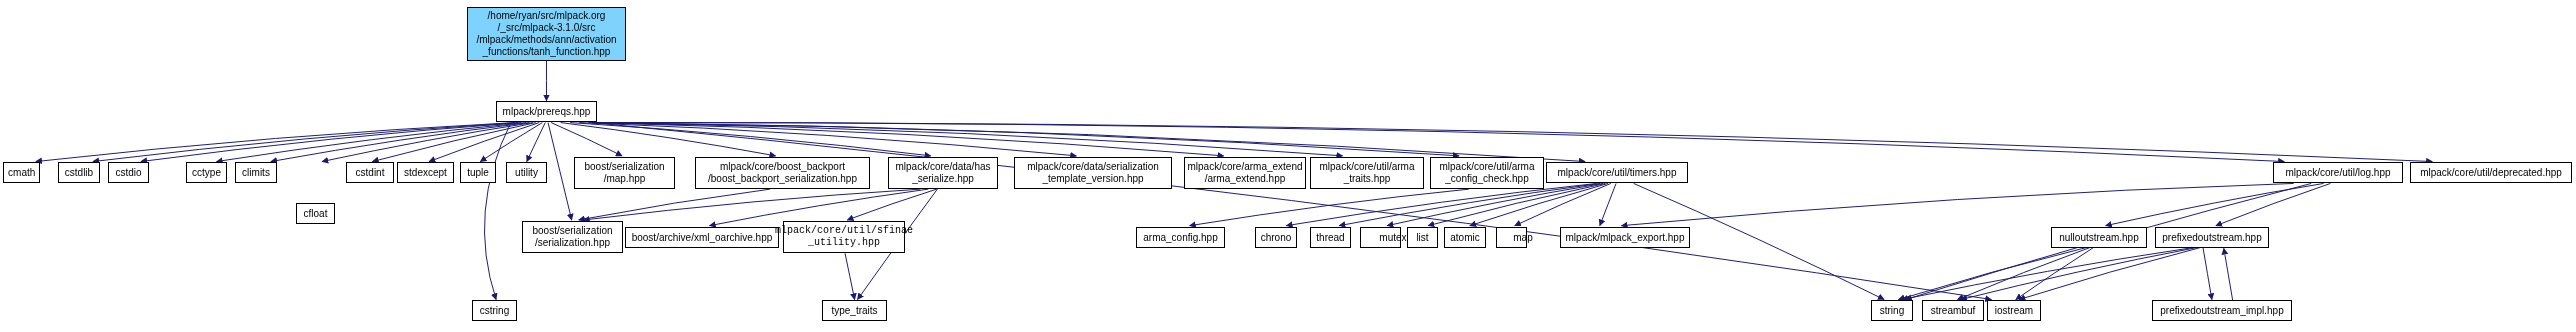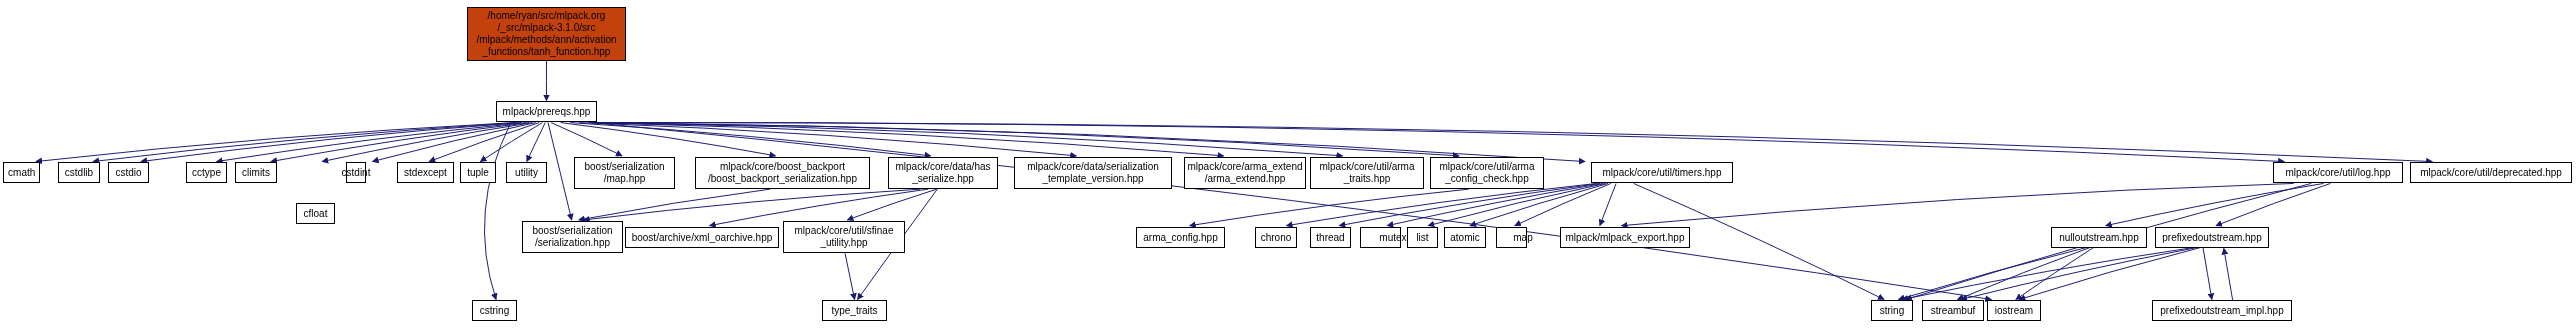--- a/index.html
+++ b/index.html
@@ -3,21 +3,21 @@
 <meta charset="utf-8">
 <style>
   html,body{margin:0;padding:0;background:#ffffff;}
   #canvas{position:relative;width:2576px;height:332px;background:#ffffff;overflow:hidden;
           font-family:"Liberation Sans", sans-serif;}
   #edges{position:absolute;left:0;top:0;z-index:1;}
   .node{position:absolute;z-index:2;box-sizing:border-box;border:0.8px solid #000;background:#fff;
         color:#000;font-size:10px;line-height:12px;text-align:center;white-space:pre-line;
         display:flex;align-items:center;justify-content:center;padding:0.8px 3.2px;cursor:pointer;}
   .node.static{cursor:default;}
-  .node.highlight{background:#c2410c;}
+  .node.highlight{background:#7dd3fc;}
 </style>
 </head>
 <body>
 
 <div id="canvas">
   <svg id="edges" width="2576" height="332" viewBox="0 0 3173 409">
     <defs>
       <marker id="arrowhead" viewBox="0 0 10 10" refX="9" refY="5" markerWidth="7" markerHeight="7" orient="auto-start-reverse">
         <path d="M0,0 L10,5 L0,10 z" fill="#191970"></path>
       </marker>
@@ -79,45 +79,45 @@
 /_src/mlpack-3.1.0/src
 /mlpack/methods/ann/activation
 _functions/tanh_function.hpp</div>
     <div class="node" style="left: 496px; top: 101px; width: 101px; height: 21px;">mlpack/prereqs.hpp</div>
     <div class="node static" style="left: 3.2px; top: 162px; width: 37px; height: 21px;">cmath</div>
     <div class="node static" style="left: 58px; top: 162px; width: 42px; height: 21px;">cstdlib</div>
     <div class="node static" style="left: 108px; top: 162px; width: 41px; height: 21px;">cstdio</div>
     <div class="node static" style="left: 186px; top: 162px; width: 41px; height: 21px;">cctype</div>
     <div class="node static" style="left: 235px; top: 162px; width: 42px; height: 21px;">climits</div>
     <div class="node static" style="left: 296px; top: 162px; width: 39px; height: 21px; margin-top: 41px;">cfloat</div>
-    <div class="node static" style="left: 346px; top: 162px; width: 20px; height: 21px;">cstdint</div>
+    <div class="node static" style="left: 346px; top: 162px; width: 48px; height: 21px;">cstdint</div>
     <div class="node static" style="left: 397px; top: 162px; width: 57px; height: 21px;">stdexcept</div>
     <div class="node static" style="left: 460px; top: 162px; width: 36px; height: 21px;">tuple</div>
     <div class="node static" style="left: 506px; top: 162px; width: 41px; height: 21px;">utility</div>
     <div class="node static" style="left: 574px; top: 157px; width: 101px; height: 32px;">boost/serialization
 /map.hpp</div>
     <div class="node" style="left: 695px; top: 157px; width: 175px; height: 32px;">mlpack/core/boost_backport
 /boost_backport_serialization.hpp</div>
     <div class="node" style="left: 888px; top: 157px; width: 110px; height: 32px;">mlpack/core/data/has
 _serialize.hpp</div>
     <div class="node" style="left: 1014px; top: 157px; width: 158px; height: 32px;">mlpack/core/data/serialization
 _template_version.hpp</div>
     <div class="node" style="left: 1184px; top: 157px; width: 122px; height: 32px;">mlpack/core/arma_extend
 /arma_extend.hpp</div>
     <div class="node" style="left: 1310px; top: 157px; width: 114px; height: 32px;">mlpack/core/util/arma
 _traits.hpp</div>
     <div class="node" style="left: 1430px; top: 157px; width: 114px; height: 32px;">mlpack/core/util/arma
 _config_check.hpp</div>
-    <div class="node" style="left: 1546px; top: 162px; width: 142px; height: 21px; margin-left: 45px;">mlpack/core/util/timers.hpp</div>
+    <div class="node" style="left: 1546px; top: 162px; width: 142px; height: 21px;">mlpack/core/util/timers.hpp</div>
     <div class="node" style="left: 2273px; top: 162px; width: 130px; height: 21px;">mlpack/core/util/log.hpp</div>
     <div class="node" style="left: 2410px; top: 162px; width: 162px; height: 21px;">mlpack/core/util/deprecated.hpp</div>
     <div class="node static" style="left: 522px; top: 221px; width: 101px; height: 32px;">boost/serialization
 /serialization.hpp</div>
     <div class="node static" style="left: 625px; top: 227px; width: 154px; height: 21px;">boost/archive/xml_oarchive.hpp</div>
-    <div class="node" style="left: 783px; top: 221px; width: 122px; height: 32px;">mlpack/core/util/sfinae
+    <div class="node" style="left: 783px; top: 221px; width: 122px; height: 32px; font-family: Liberation Mono, monospace;">mlpack/core/util/sfinae
 _utility.hpp</div>
     <div class="node" style="left: 1136px; top: 227px; width: 89px; height: 21px;">arma_config.hpp</div>
     <div class="node static" style="left: 1255px; top: 227px; width: 42px; height: 21px;">chrono</div>
     <div class="node static" style="left: 1310px; top: 227px; width: 41px; height: 21px;">thread</div>
     <div class="node static" style="left: 1360px; top: 227px; width: 41px; height: 21px; padding-left: 28px;">mutex</div>
     <div class="node static" style="left: 1407px; top: 227px; width: 31px; height: 21px;">list</div>
     <div class="node static" style="left: 1444px; top: 227px; width: 42px; height: 21px;">atomic</div>
     <div class="node static" style="left: 1496px; top: 227px; width: 31px; height: 21px; padding-left: 26px;">map</div>
     <div class="node" style="left: 1534px; top: 227px; width: 130px; height: 21px; margin-left: 26px;">mlpack/mlpack_export.hpp</div>
     <div class="node" style="left: 2051px; top: 227px; width: 96px; height: 21px;">nulloutstream.hpp</div>

